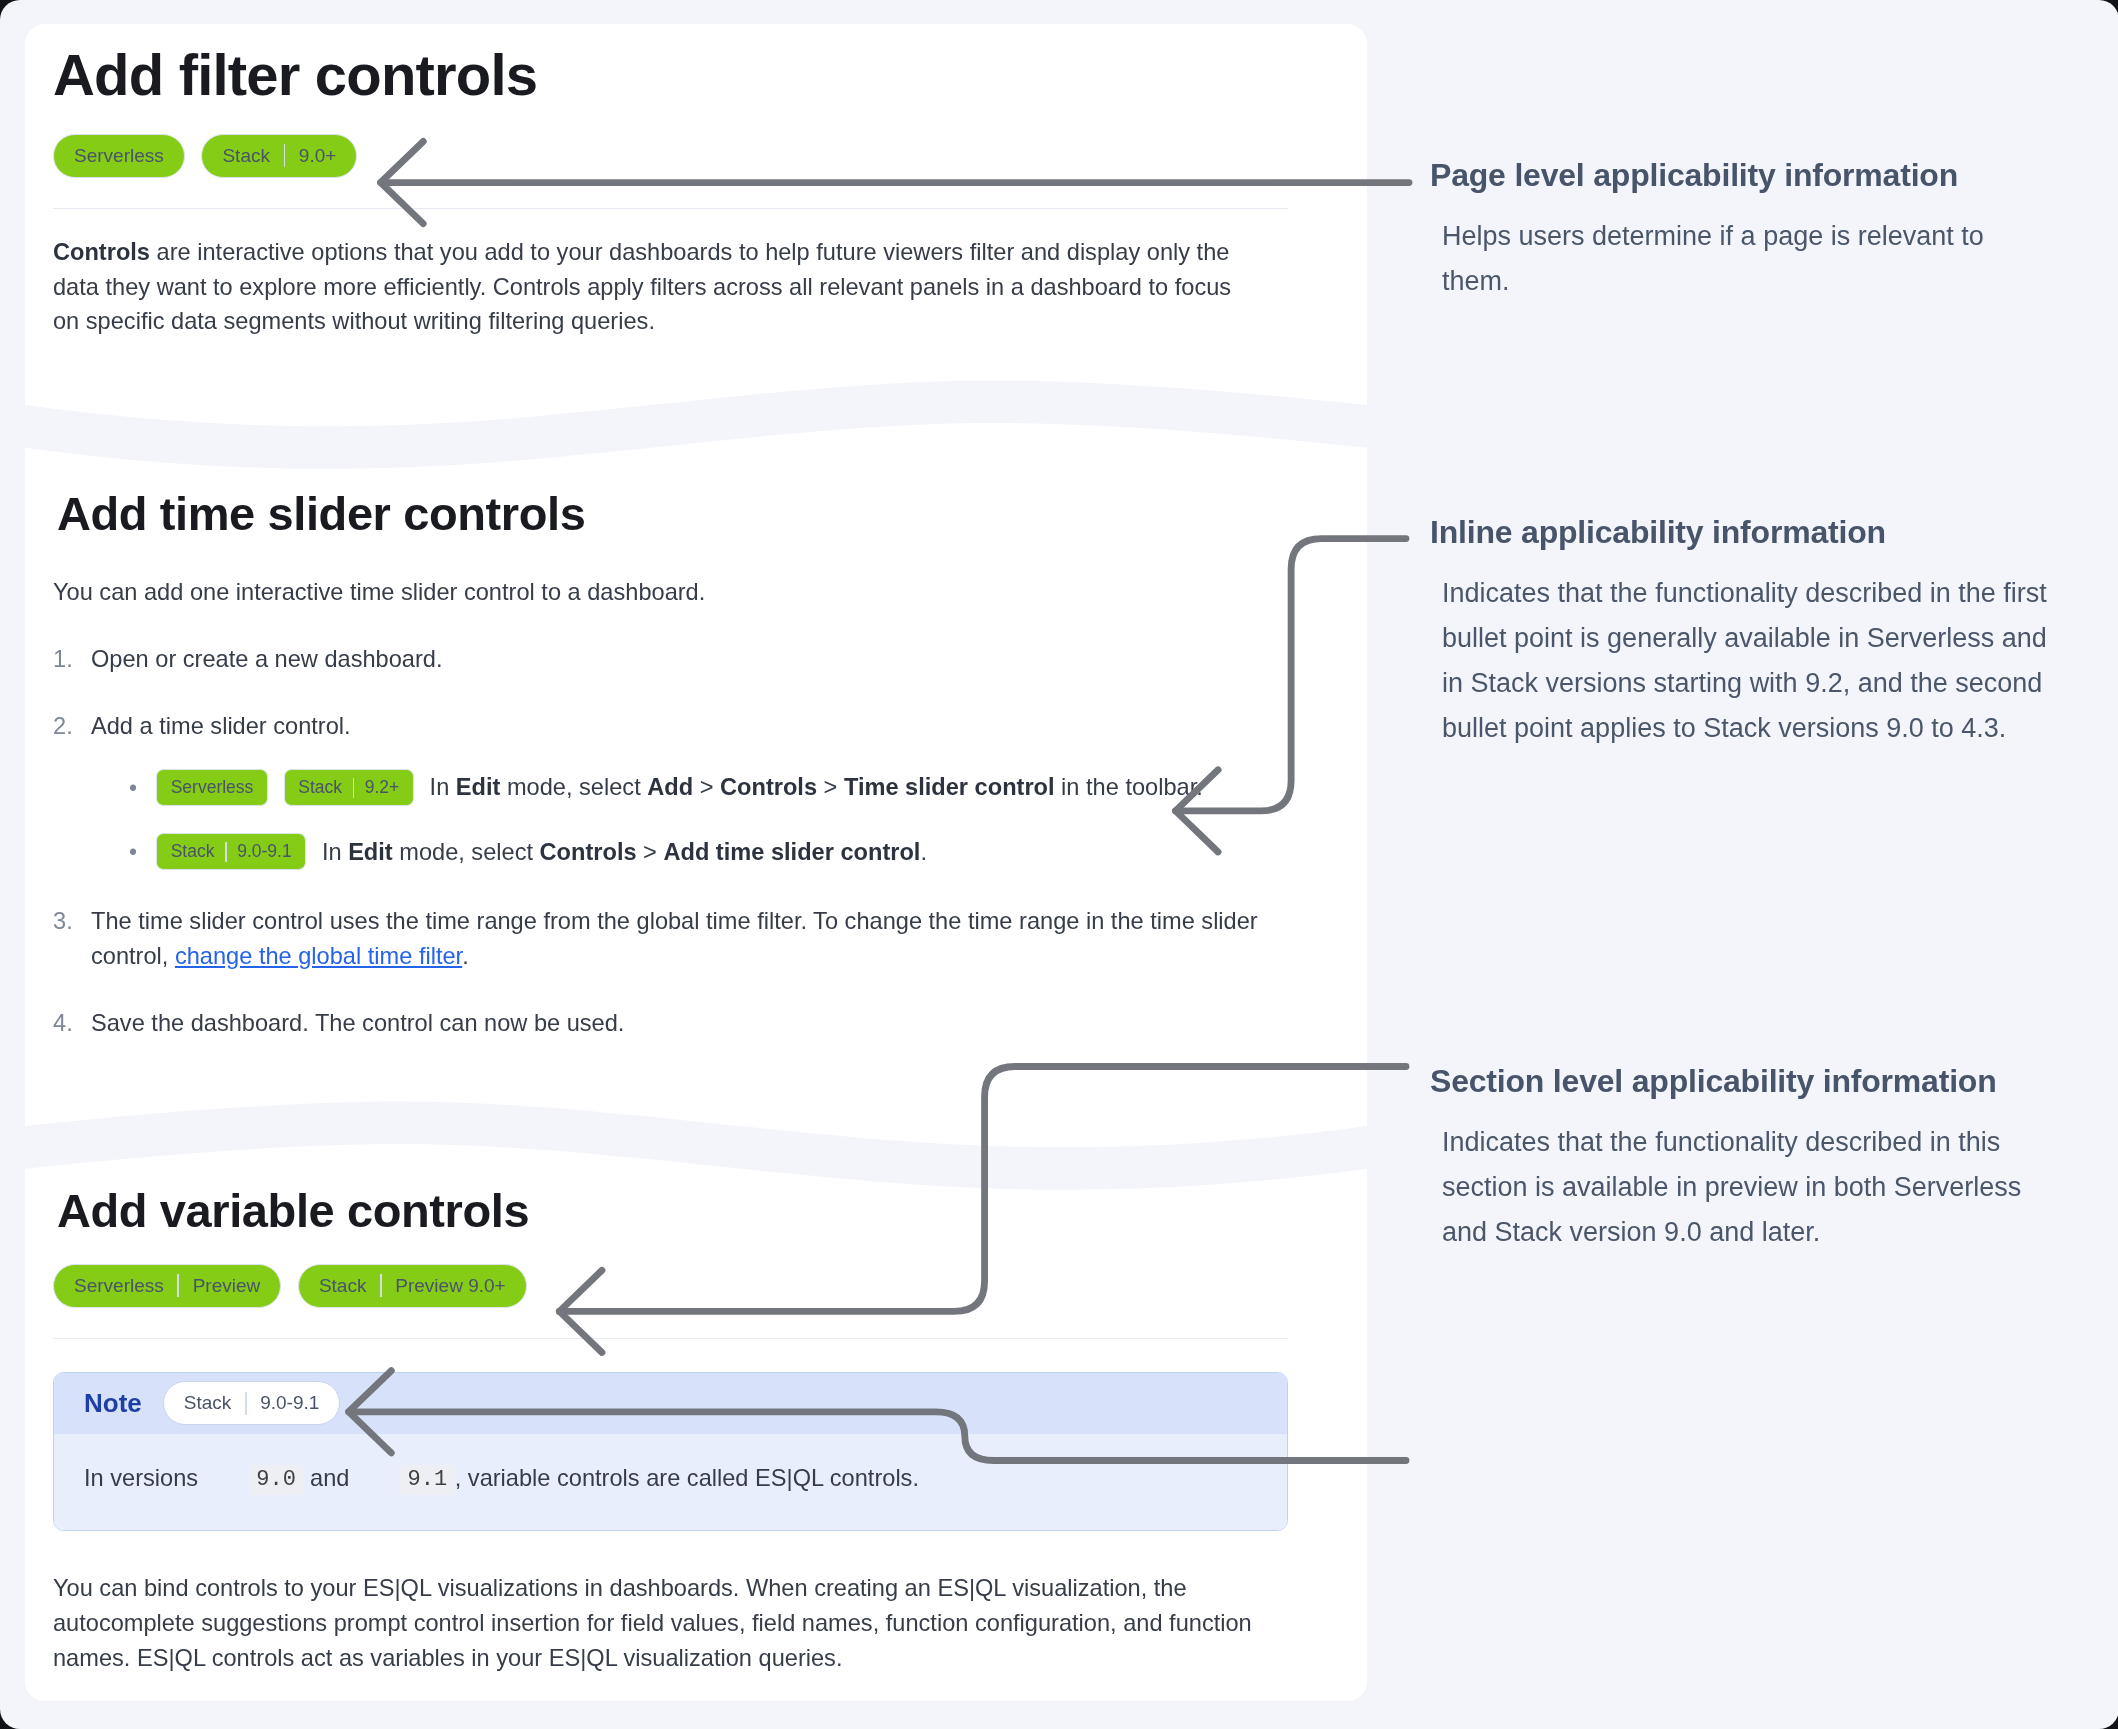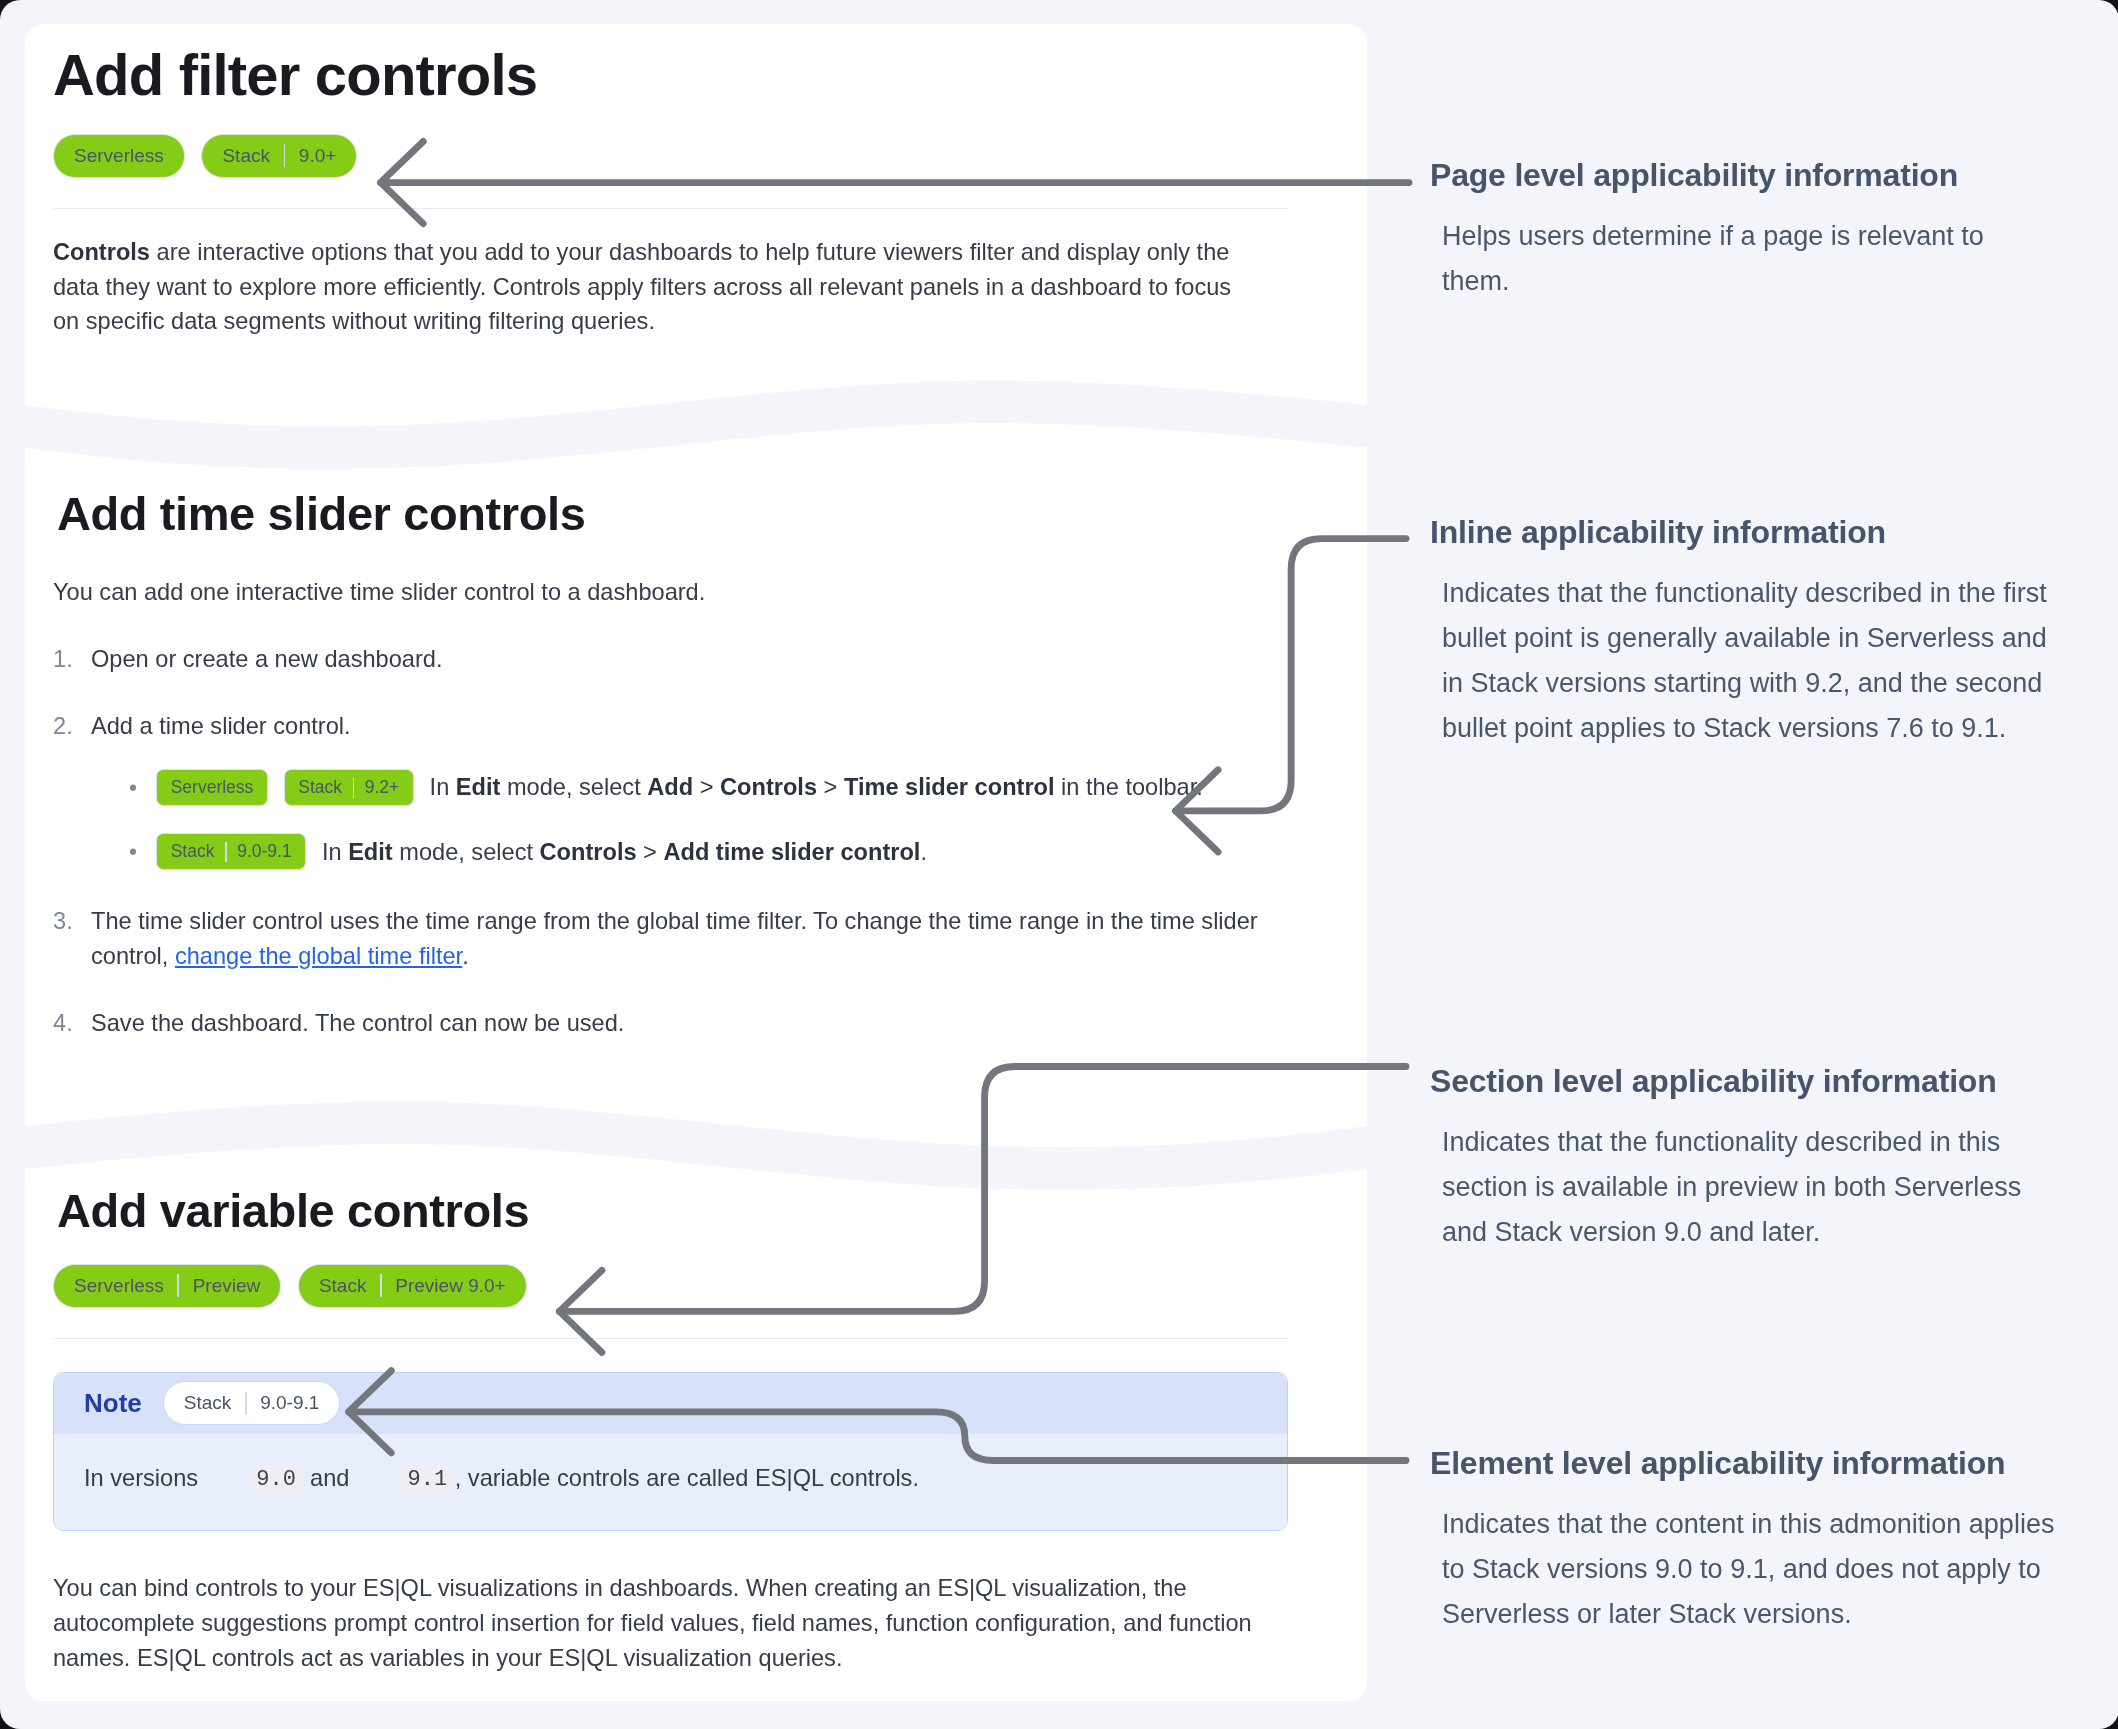--- a/index.html
+++ b/index.html
@@ -171,30 +171,26 @@
     </div>
     <p class="body">You can bind controls to your ES|QL visualizations in dashboards. When creating an ES|QL visualization, the autocomplete suggestions prompt control insertion for field values, field names, function configuration, and function names. ES|QL controls act as variables in your ES|QL visualization queries.</p>
   </div>
 
   <div class="annotation ann1">
     <h3>Page level applicability information</h3>
     <p>Helps users determine if a page is relevant to them.</p>
   </div>
   <div class="annotation ann2">
     <h3>Inline applicability information</h3>
-    <p>Indicates that the functionality described in the first bullet point is generally available in Serverless and in Stack versions starting with 9.2, and the second bullet point applies to Stack versions 7.6 to 9.1.</p>
+    <p>Indicates that the functionality described in the first bullet point is generally available in Serverless and in Stack versions starting with 9.2, and the second bullet point applies to Stack versions 9.0 to 4.3.</p>
   </div>
   <div class="annotation ann3">
     <h3>Section level applicability information</h3>
     <p>Indicates that the functionality described in this section is available in preview in both Serverless and Stack version 9.0 and later.</p>
   </div>
-  <div class="annotation ann4">
-    <h3>Element level applicability information</h3>
-    <p>Indicates that the content in this admonition applies to Stack versions 9.0 to 9.1, and does not apply to Serverless or later Stack versions.</p>
-  </div>
 
   <svg class="arrows" viewBox="0 0 2785 2273" width="2119" height="1729">
     <g>
       <path d="M1852 240 H500"></path>
       <path d="M556 186 L500 240 L556 294"></path>
     </g>
     <g>
       <path d="M1848 708 H1737 Q1697 708 1697 748 V1026 Q1697 1066 1657 1066 H1545"></path>
       <path d="M1601 1012 L1545 1066 L1601 1120"></path>
     </g>

